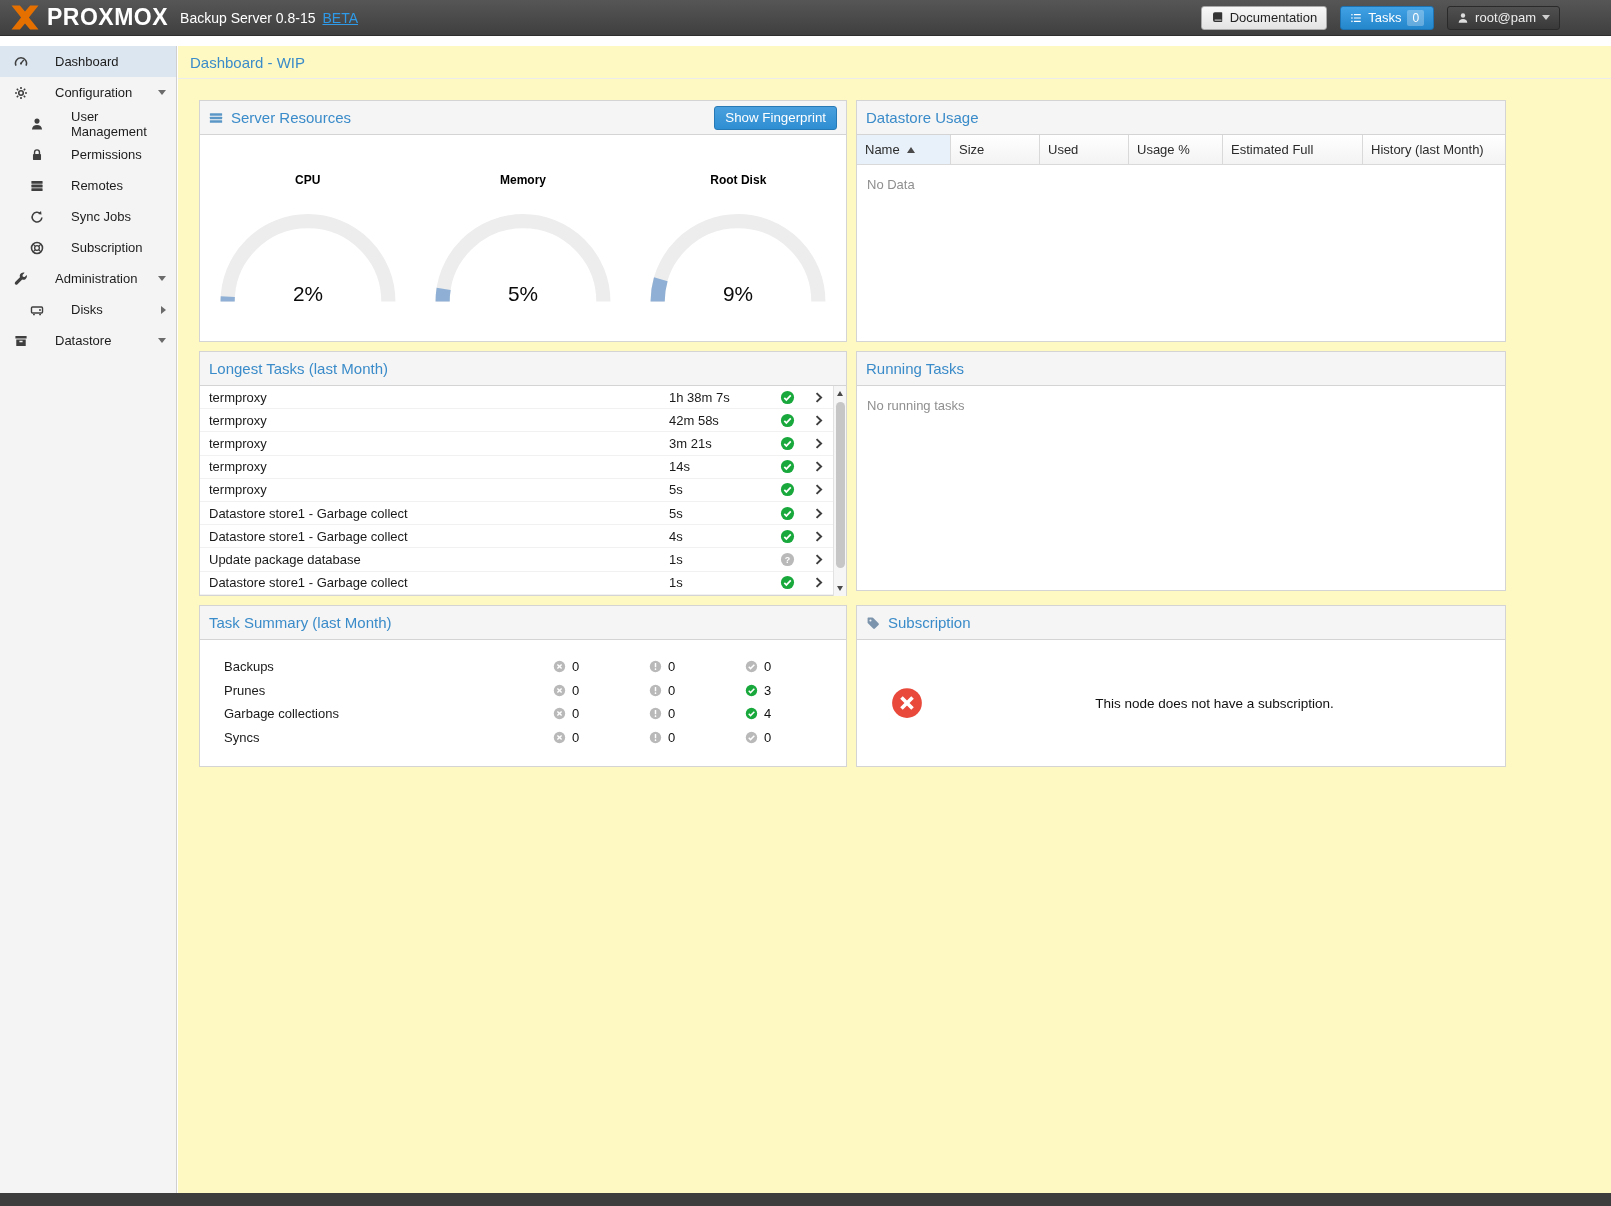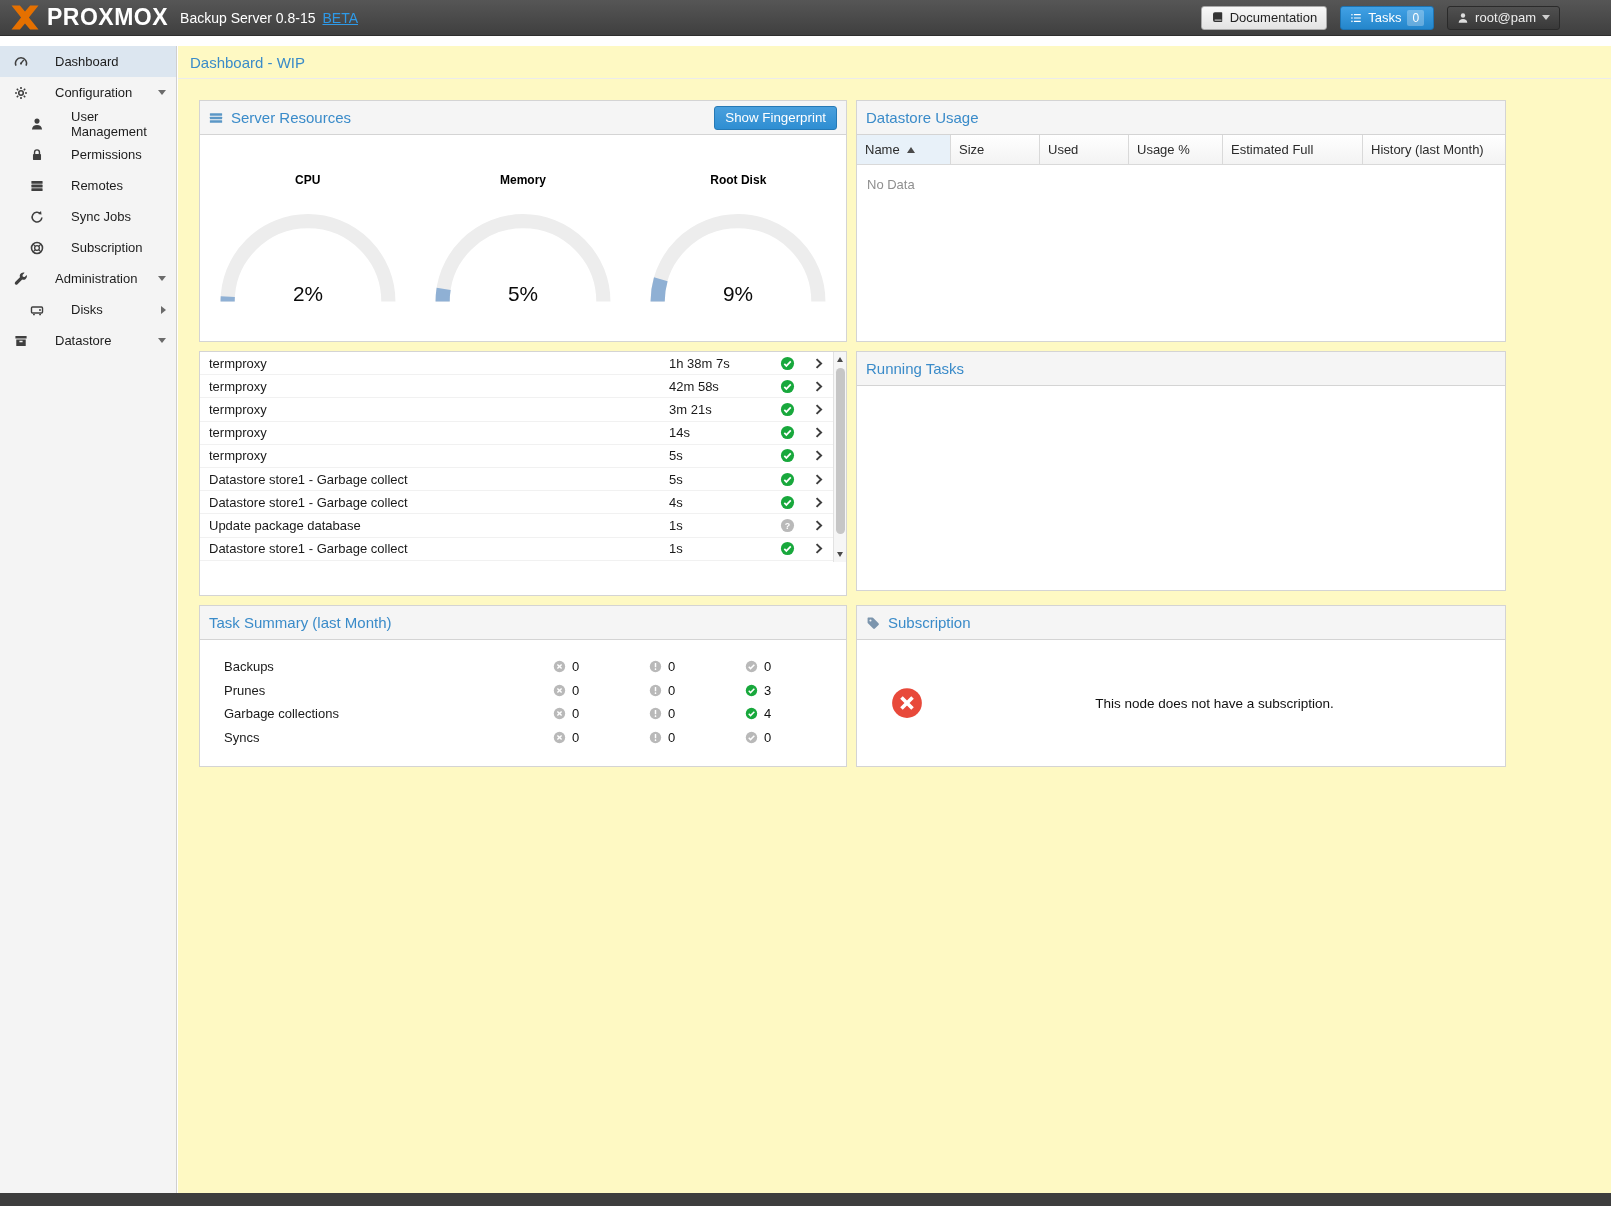--- a/index.html
+++ b/index.html
@@ -400,20 +400,23 @@
             <span>Estimated Full</span>
           </div>
         <div class="dg-cell w6">
             <span>History (last Month)</span>
           </div>
       </div>
       <div class="empty-text">No Data</div>
     </section>
 
     <section class="panel hp-245">
+      <div class="panel-header">
+        <span class="panel-title">Longest Tasks (last Month)</span>
+      </div>
       <div class="lt-body">
         <div class="lt-rows">
           <div class="lt-row">
             <span class="lt-name">termproxy</span>
             <span class="lt-dur">1h 38m 7s</span>
             <span class="lt-status" style="color: rgb(24, 168, 60);">
                 <svg class="ic ic15">
                   <use href="#i-check-circle"></use>
                 </svg>
               </span>
@@ -541,20 +544,21 @@
           <span class="sb-thumb"></span>
           <span class="sb-down"></span>
         </div>
       </div>
     </section>
 
     <section class="panel hp-240">
       <div class="panel-header">
         <span class="panel-title">Running Tasks</span>
       </div>
+      <div class="empty-text">No running tasks</div>
     </section>
 
     <section class="panel hp-162">
       <div class="panel-header">
         <span class="panel-title">Task Summary (last Month)</span>
       </div>
       <div class="ts-body">
         <div class="ts-row">
           <span class="ts-label">Backups</span>
           <span class="ts-cell">

